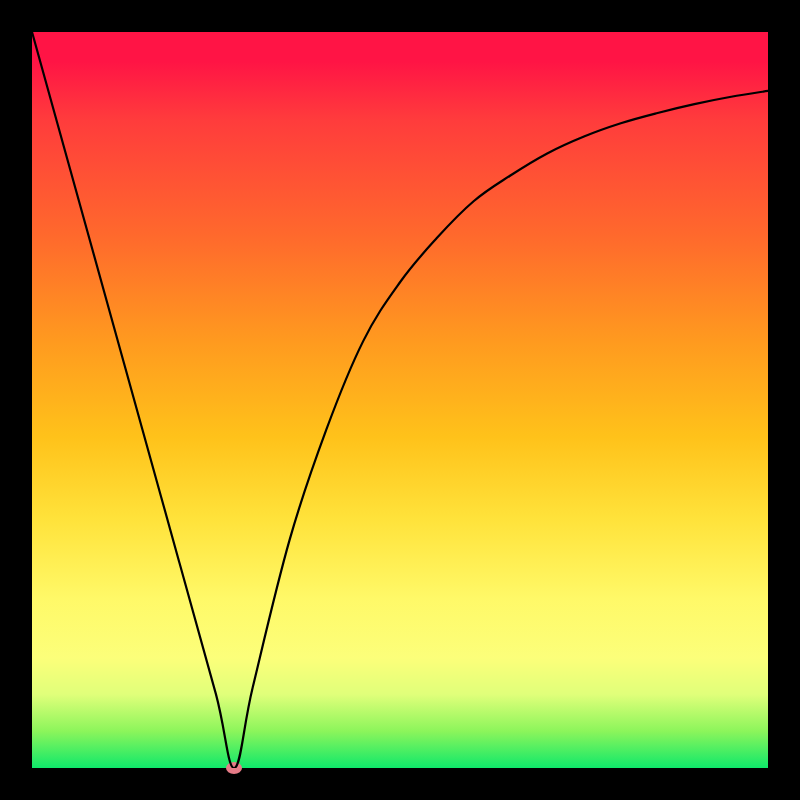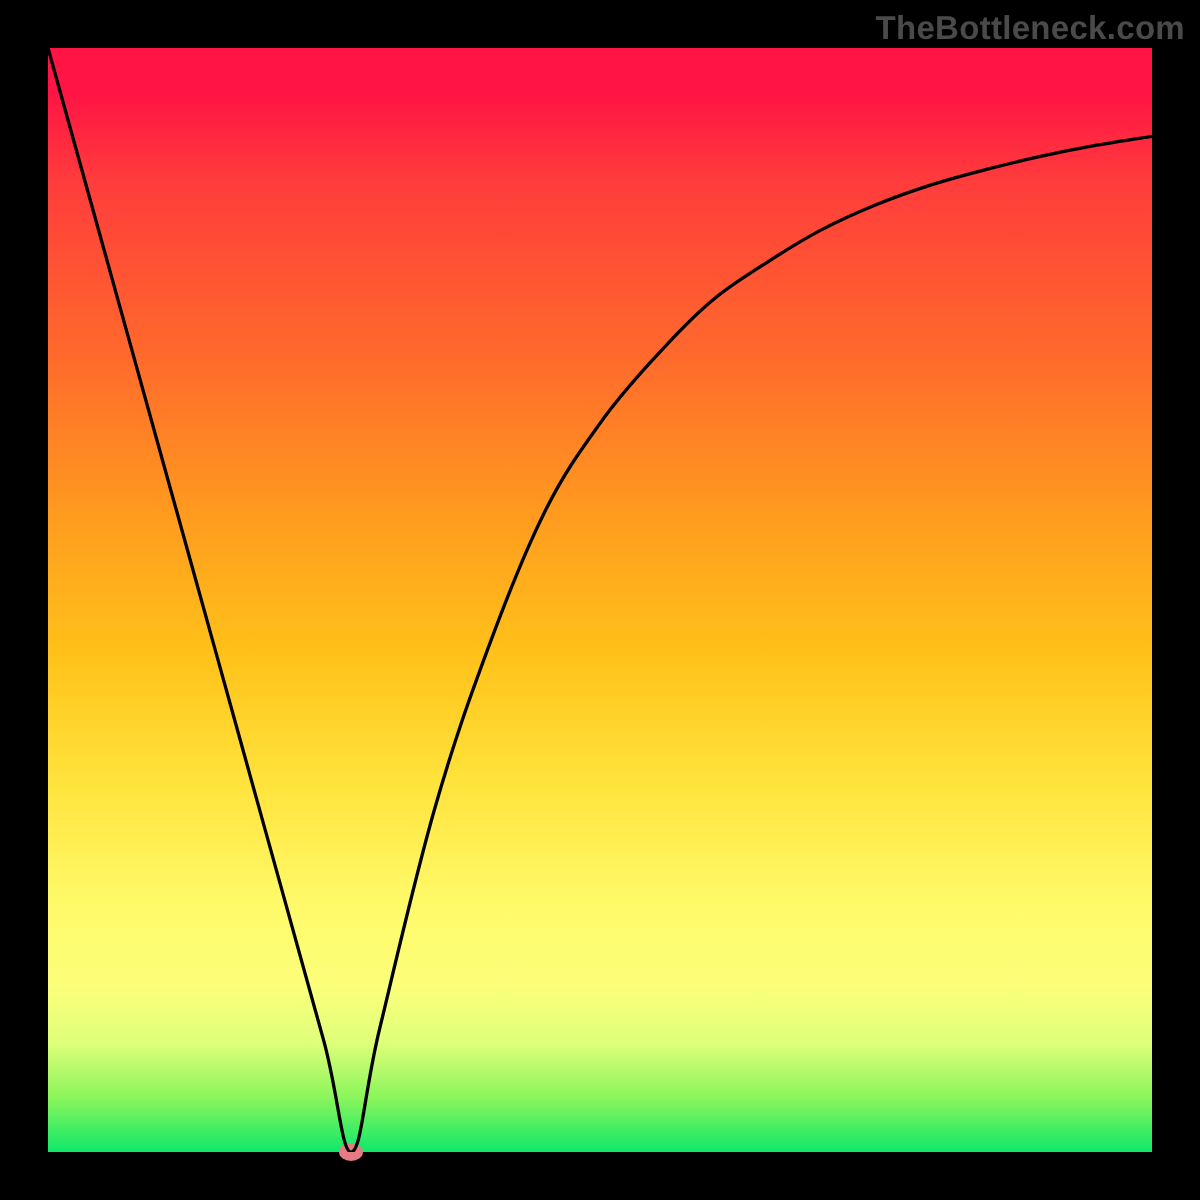--- a/index.html
+++ b/index.html
@@ -65,20 +65,19 @@
     border-radius: 50% / 50%;
     background: #e57b87;
     z-index: 2;
     transform: translate(-50%, -50%);
   }
 </style>
 </head>
 <body>
 
 <div class="frame">
-  <div class="watermark">TheBottleneck.com</div>
   <div class="plot-area">
     <svg class="curve" viewBox="0 0 736 736" preserveAspectRatio="none">
       <path fill="none" stroke="#000000" stroke-width="2.2" stroke-linejoin="round" stroke-linecap="round" d="M0.00 0.00 C 6.62 23.85, 23.55 84.79, 36.80 132.48 C 50.05 180.17, 60.35 217.27, 73.60 264.96 C 86.85 312.65, 97.15 349.75, 110.40 397.44 C 123.65 445.13, 133.95 482.23, 147.20 529.92 C 160.45 577.61, 174.06 625.31, 184.00 662.40 C 193.94 699.49, 195.78 737.32, 202.40 736.00 C 209.02 734.68, 210.86 696.11, 220.80 655.04 C 230.74 613.97, 244.35 554.21, 257.60 507.84 C 270.85 461.47, 281.15 433.21, 294.40 397.44 C 307.65 361.67, 317.95 335.62, 331.20 309.12 C 344.45 282.62, 354.75 268.79, 368.00 250.24 C 381.25 231.69, 391.55 220.65, 404.80 206.08 C 418.05 191.51, 428.35 180.54, 441.60 169.28 C 454.85 158.02, 465.15 152.13, 478.40 143.52 C 491.65 134.91, 501.95 128.46, 515.20 121.44 C 528.45 114.42, 538.75 109.94, 552.00 104.51 C 565.25 99.08, 575.55 95.50, 588.80 91.26 C 602.05 87.02, 612.35 84.40, 625.60 80.96 C 638.85 77.52, 649.15 75.04, 662.40 72.13 C 675.65 69.21, 685.95 67.15, 699.20 64.77 C 712.45 62.38, 729.38 59.94, 736.00 58.88"></path>
     </svg>
     <div class="dot" style="left: 202.4px; top: 736px; background: rgb(229, 123, 135);"></div>
   </div>
 </div>
 
 </body></html>

